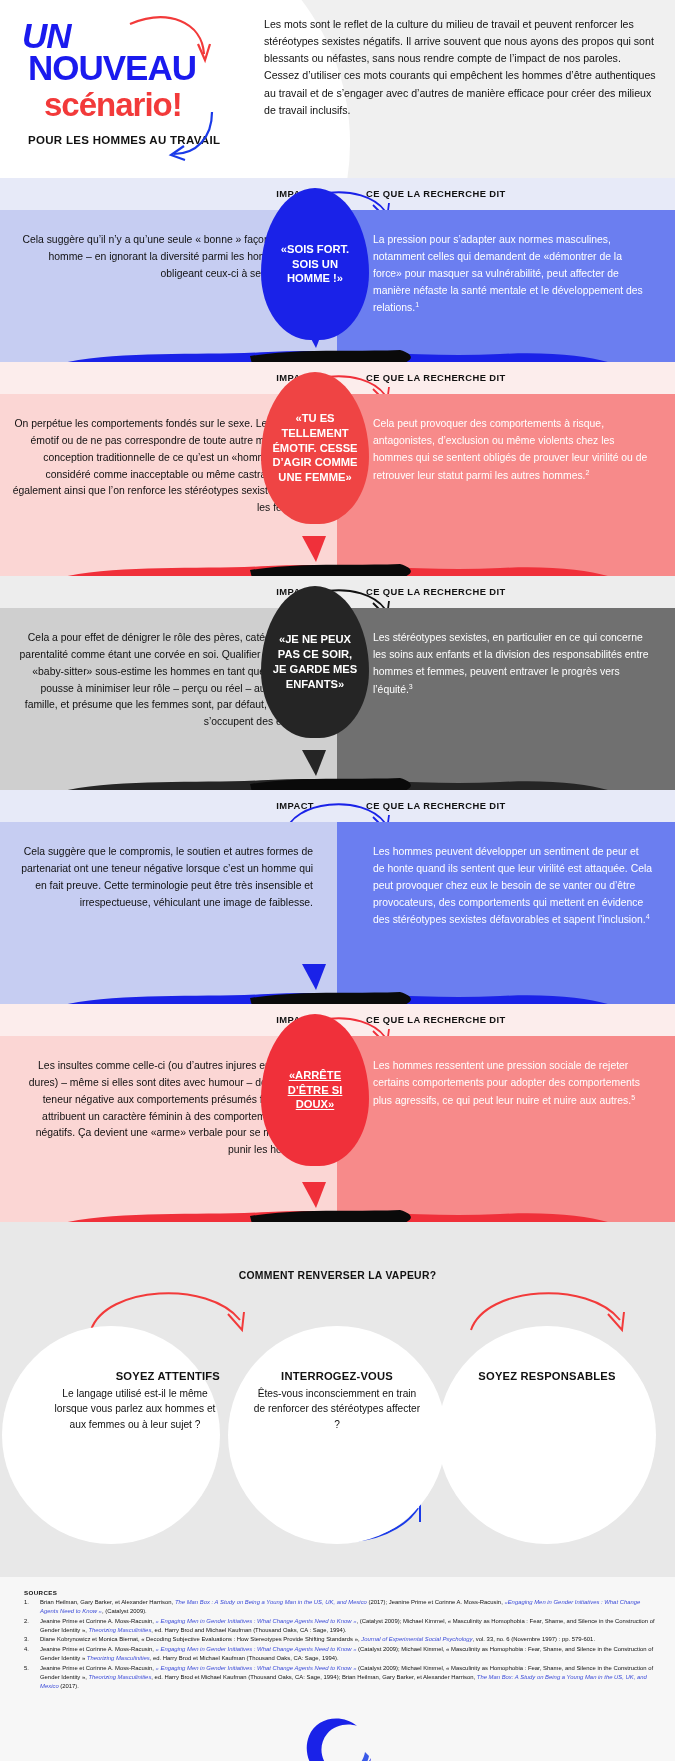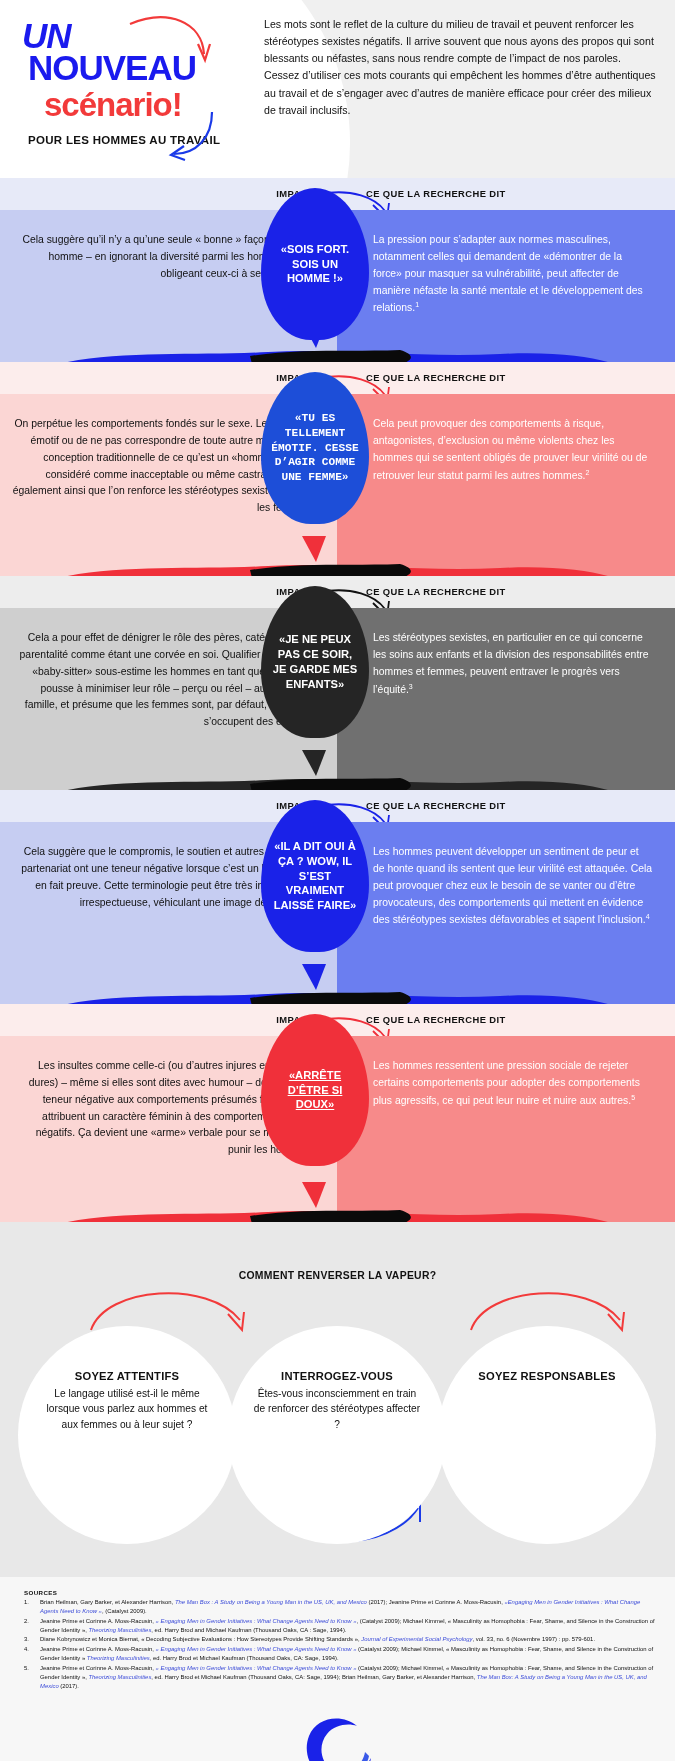--- a/index.html
+++ b/index.html
@@ -76,21 +76,21 @@
 
   
   .s1 .sec-labelband { background:#e7eaf8; }
   .s1 .sec-body { background:#6b7ef0; }
   .s1 .col-impact { background:#c6cdf2; }
   .s1 .quote-bubble { background:#1a22e8; }
   
   .s2 .sec-labelband { background:#fcedec; }
   .s2 .sec-body { background:#f78a8a; }
   .s2 .col-impact { background:#fbd6d4; }
-  .s2 .quote-bubble { background:#1d4ed8;font-family:Liberation Mono, monospace; }
+  .s2 .quote-bubble { background:#ef4444; }
   
   .s3 .sec-labelband { background:#ededed; }
   .s3 .sec-body { background:#707070; }
   .s3 .col-impact { background:#cfcfcf; }
   .s3 .quote-bubble { background:#252525; }
   
   .s4 .sec-labelband { background:#e7eaf8; }
   .s4 .sec-body { background:#6b7ef0; }
   .s4 .col-impact { background:#c6cdf2; }
   .s4 .quote-bubble { background:#1a22e8; }
@@ -110,21 +110,21 @@
   .howto-title {
     position:absolute; top:48px; left:0; width:675px; text-align:center;
     font-size:10.4px; font-weight:bold; letter-spacing:.3px; color:#111;
   }
   .circ {
     position:absolute; top:104px; width:218px; height:218px;
     border-radius:50%; background:#ffffff;
     display:flex; flex-direction:column; align-items:center;
     padding-top:44px; text-align:center;
   }
-  .circ.c1 { left:18px; }
+  .circ.c1 { left:2px;align-items:flex-end; }
   .circ.c2 { left:228px; }
   .circ.c3 { left:438px; }
   .circ-title { font-size:11.2px; font-weight:bold; letter-spacing:.2px; margin-bottom:4px; color:#111; }
   .circ-text { font-size:10.2px; line-height:1.5; width:170px; color:#111; }
   .howto-arc1 { position:absolute; left:88px; top:58px; width:165px; height:58px; }
   .howto-arc2 { position:absolute; left:468px; top:58px; width:165px; height:58px; }
   .howto-arcbottom { position:absolute; left:268px; top:278px; width:164px; height:58px; }
 
   
   .sources { position:relative; width:675px; background:#f7f7f7; padding:12px 20px 8px 24px; }
@@ -234,21 +234,20 @@
         <div class="lbl-impact">IMPACT</div>
         <div class="lbl-research">CE QUE LA RECHERCHE DIT</div>
         <svg class="arc-arrow" viewBox="0 0 112 42">
           <path d="M3 40 C 8 8, 80 0, 102 30" stroke="#1a22e8" stroke-width="1.8" fill="none"></path>
           <path d="M90 24 L104 38 L106 22" stroke="#1a22e8" stroke-width="1.8" fill="none"></path>
         </svg>
       </div>
       <div class="sec-body" style="min-height: 182px;">
         <div class="col-impact">Cela suggère que le compromis, le soutien et autres formes de partenariat ont une teneur négative lorsque c’est un homme qui en fait preuve. Cette terminologie peut être très insensible et irrespectueuse, véhiculant une image de faiblesse.</div>
         <div class="col-research">Les hommes peuvent développer un sentiment de peur et de honte quand ils sentent que leur virilité est attaquée. Cela peut provoquer chez eux le besoin de se vanter ou d’être provocateurs, des comportements qui mettent en évidence des stéréotypes sexistes défavorables et sapent l’inclusion.<span class="sup">4</span></div>
-        <div class="quote-bubble">«IL A DIT OUI À ÇA ? WOW, IL S’EST VRAIMENT LAISSÉ FAIRE»</div>
         <svg class="bubble-tail" viewBox="0 0 28 26" style="top: 142px;">
           <path d="M2 0 L26 0 L16 26 Z" fill="#1a22e8"></path>
         </svg>
         <svg class="wave" viewBox="0 0 675 46" preserveAspectRatio="none" style="top: 162px;">
           <path d="M58 22 C 120 8, 200 14, 268 10 C 340 6, 420 16, 500 12 C 560 9, 600 16, 620 24 C 600 36, 540 30, 470 34 C 390 38, 300 32, 220 36 C 150 39, 100 34, 62 30 Z" fill="#1a22e8"></path>
           <path d="M250 14 C 300 6, 350 10, 400 8 C 420 14, 410 22, 390 24 C 340 26, 290 22, 252 22 Z" fill="#0a0a0a"></path>
         </svg>
       </div>
     </div>
     <div class="section s5">

